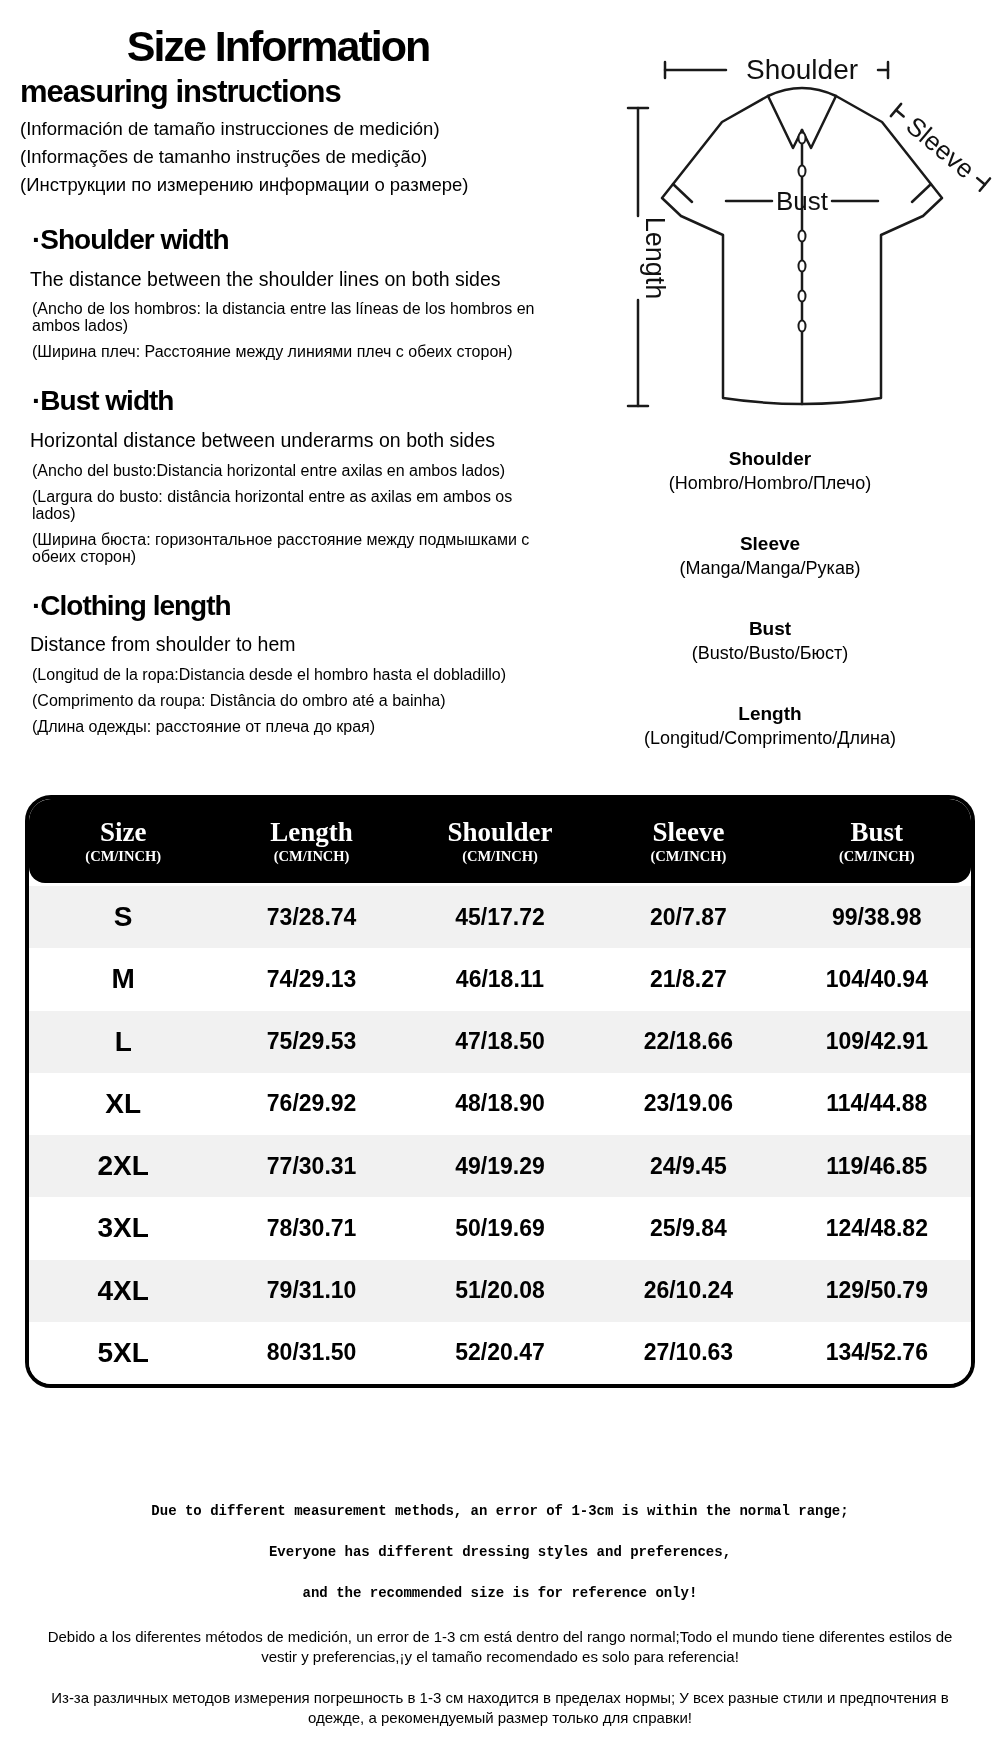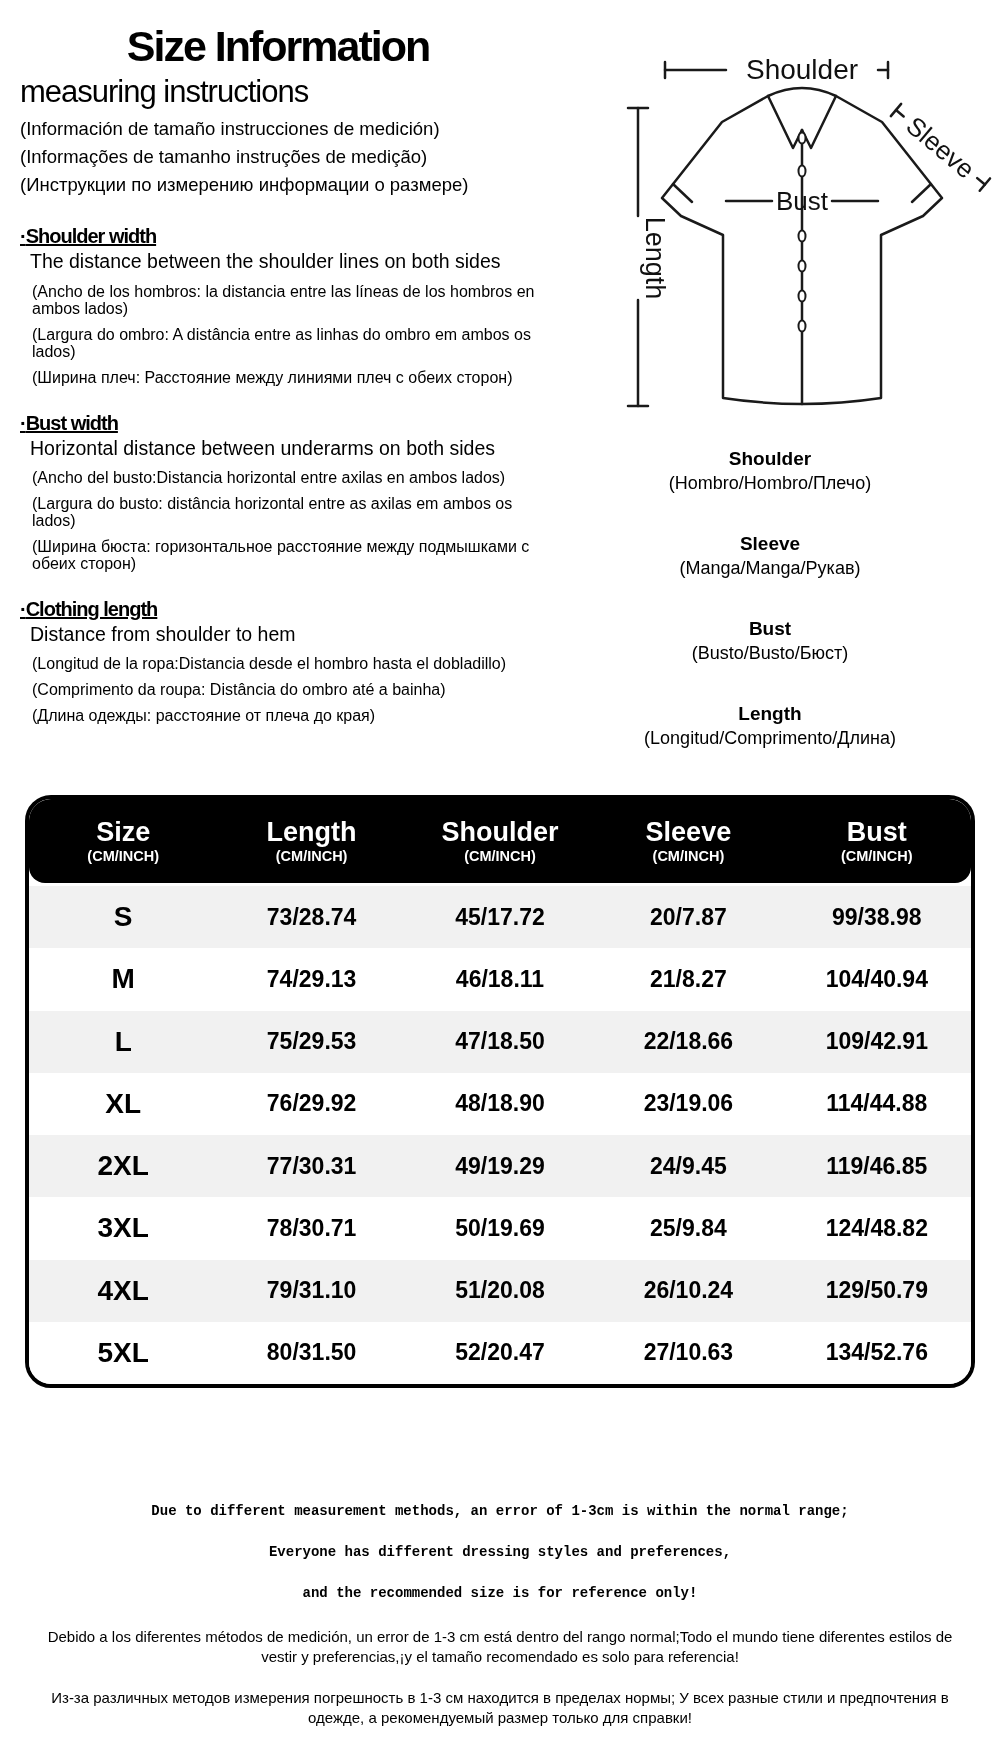--- a/index.html
+++ b/index.html
@@ -3,25 +3,25 @@
 <meta charset="utf-8">
 <style>
   html,body{margin:0;padding:0;background:#fff;}
   .canvas{
     position:relative;width:1000px;height:1737px;background:#ffffff;
     font-family:"Liberation Sans",sans-serif;color:#000;overflow:hidden;
   }
   
   .left-col{position:absolute;left:20px;top:24px;width:516px;}
   .page-title{font-size:43px;font-weight:bold;line-height:1.05;margin:0;letter-spacing:-2px;text-align:center;}
-  .page-subtitle{font-size:31px;font-weight:normal;line-height:1.1;margin:6px 0 0 0;letter-spacing:-1px;}
+  .page-subtitle{font-size:31px;font-weight:bold;line-height:1.1;margin:6px 0 0 0;letter-spacing:-1px;}
   .title-trans p{font-size:18.5px;line-height:28px;margin:0;}
   .title-trans{margin-top:6px;}
   .measure-section{margin-top:26px;}
-  .measure-section h3{font-size:20px;font-weight:bold;margin:0;line-height:1.1;letter-spacing:-1px;text-decoration:underline;}
+  .measure-section h3{font-size:28px;font-weight:bold;margin:12px;line-height:1.1;letter-spacing:-1px;}
   .measure-section .desc{font-size:19.5px;margin:3px 0 0 10px;line-height:1.2;}
   .measure-section .trans{font-size:16px;line-height:17px;margin:9px 0 0 12px;}
   
   .right-col{position:absolute;left:540px;top:26px;width:460px;}
   .shirt-svg{display:block;}
   .shirt-svg path,.shirt-svg line,.shirt-svg ellipse{stroke:#1a1a1a;fill:none;stroke-width:2.5;stroke-linecap:round;stroke-linejoin:round;}
   .shirt-svg ellipse{fill:#fff;stroke-width:2;}
   .shirt-svg text{fill:#111;font-family:"Liberation Sans",sans-serif;}
   .legend{margin-top:6px;text-align:center;}
   .legend-item{margin-bottom:36px;}
@@ -31,21 +31,21 @@
   .size-table{
     position:absolute;left:25px;top:795px;width:950px;height:593px;
     border:4px solid #000;border-radius:26px;box-sizing:border-box;background:#fff;
     display:flex;flex-direction:column;overflow:hidden;
   }
   .table-header{
     background:#000;border-radius:20px 20px 16px 16px;
     display:grid;grid-template-columns:repeat(5,1fr);
     height:84px;flex:none;align-items:center;margin:0 0 3px 0;
   }
-  .th{text-align:center;color:#fff;}
+  .th{text-align:center;color:#fff;font-family:Liberation Serif, serif;}
   .th-label{font-size:27px;font-weight:bold;line-height:30px;}
   .th-unit{font-size:14.5px;font-weight:bold;line-height:18px;}
   .table-body{flex:1;display:flex;flex-direction:column;}
   .tr{flex:1;display:grid;grid-template-columns:repeat(5,1fr);align-items:center;background:#fff;}
   .tr:nth-child(odd){background:#f1f1f1;}
   .td{text-align:center;font-size:23px;font-weight:bold;}
   .td.size{font-size:28px;}
   
   .notes{position:absolute;left:0;top:1483px;width:1000px;text-align:center;}
   .note-en{font-size:14px;font-weight:bold;line-height:25px;margin:16px;font-family:Liberation Mono, monospace;}
@@ -62,21 +62,20 @@
     <div class="title-trans">
       <p>(Información de tamaño instrucciones de medición)</p>
       <p>(Informações de tamanho instruções de medição)</p>
       <p>(Инструкции по измерению информации о размере)</p>
     </div>
 
     <section class="measure-section">
       <h3><span>·</span><span>Shoulder width</span></h3>
       <p class="desc">The distance between the shoulder lines on both sides</p>
       <p class="trans">(Ancho de los hombros: la distancia entre las líneas de los hombros en ambos lados)</p>
-      <p class="trans">(Largura do ombro: A distância entre as linhas do ombro em ambos os lados)</p>
       <p class="trans">(Ширина плеч: Расстояние между линиями плеч с обеих сторон)</p>
     </section>
 
     <section class="measure-section">
       <h3><span>·</span><span>Bust width</span></h3>
       <p class="desc">Horizontal distance between underarms on both sides</p>
       <p class="trans">(Ancho del busto:Distancia horizontal entre axilas en ambos lados)</p>
       <p class="trans">(Largura do busto: distância horizontal entre as axilas em ambos os lados)</p>
       <p class="trans">(Ширина бюста: горизонтальное расстояние между подмышками с обеих сторон)</p>
     </section>

